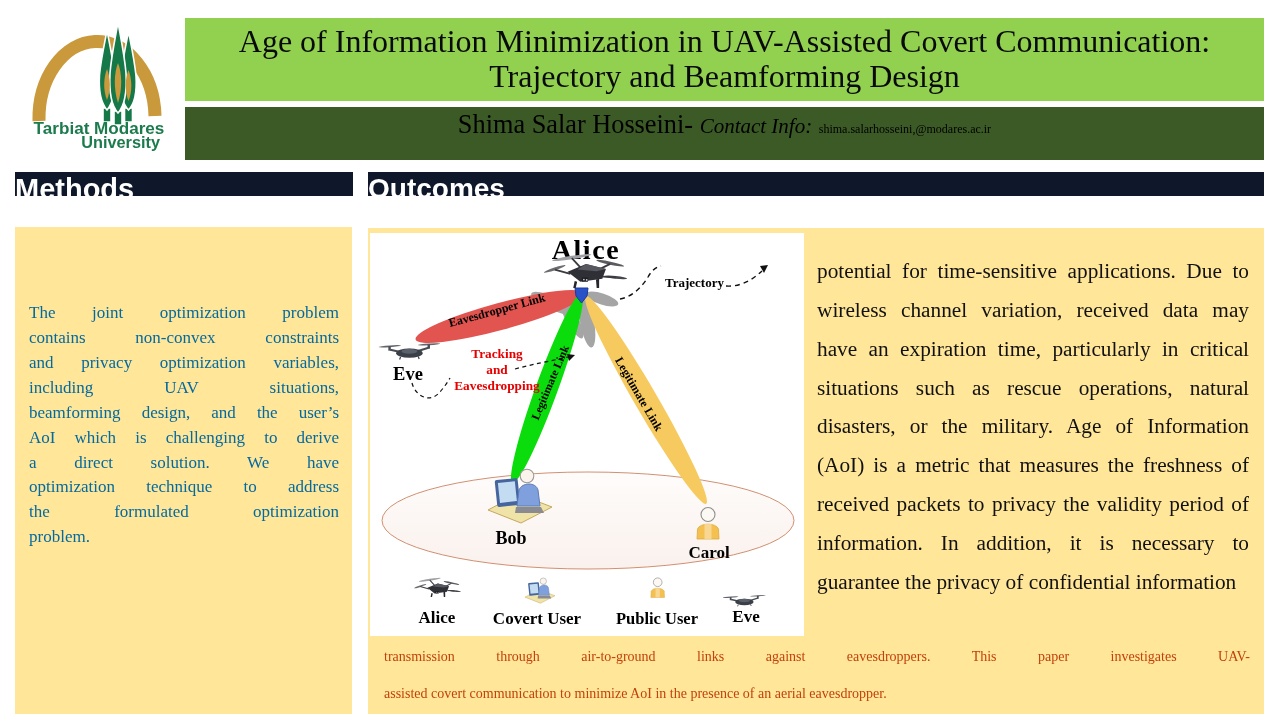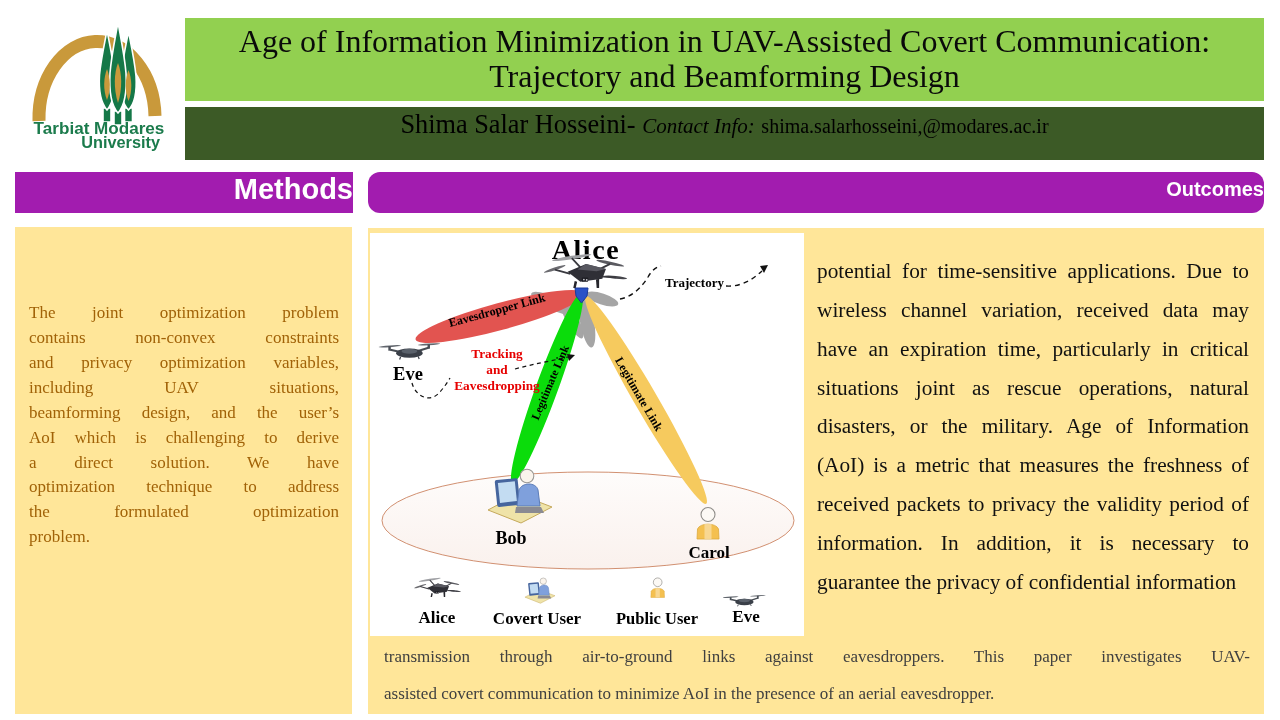--- a/index.html
+++ b/index.html
@@ -6,35 +6,35 @@
   #page{position:relative;width:1280px;height:720px;overflow:hidden;background:#ffffff;
         font-family:"Liberation Serif",serif;}
   .abs{position:absolute;}
   #titlebar{left:185px;top:18px;width:1079px;height:83px;background:#92D050;
             text-align:center;color:#0a0a0a;font-size:32px;line-height:34.5px;}
   #titlebar .inner{padding-top:6px;}
   #namebar{left:185px;top:107px;width:1079px;height:53px;background:#3C5A26;
            text-align:center;color:#000;}
   #namebar .inner{font-size:26.3px;line-height:36.3px;}
   #namebar .ci{font-style:italic;font-size:21px;margin-top:24px;}
-  #namebar .em{font-size:20px;}
-  .goldbar{background:#a21caf;color:#ffffff;font-family:"Liberation Sans",sans-serif;
-           font-weight:bold;text-align:right;line-height:34.6px;height:41px;}
+  #namebar .em{font-size:12px;}
+  .goldbar{background:#0f172a;color:#ffffff;font-family:"Liberation Sans",sans-serif;
+           font-weight:bold;text-align:left;line-height:34.6px;height:24px;}
   #mbar{left:15px;top:172px;width:338px;font-size:29px;}
-  #obar{left:368px;top:172px;width:896px;font-size:20px;border-radius:12px;}
+  #obar{left:368px;top:172px;width:896px;font-size:28px;}
   #mpanel{left:15px;top:227px;width:337px;height:487px;background:#FFE699;}
   #opanel{left:368px;top:228px;width:896px;height:486px;background:#FFE699;}
   #figbox{left:370px;top:233px;width:434px;height:403px;background:#ffffff;}
   .jl{text-align:justify;text-align-last:justify;overflow:hidden;white-space:nowrap;}
   .ll{text-align:left;text-align-last:left;}
-  #ltext{left:29px;top:301px;width:310px;font-size:17px;color:#a16207;}
+  #ltext{left:29px;top:301px;width:310px;font-size:17px;color:#0369a1;}
   #ltext div{height:24.93px;line-height:24.93px;}
   #rtext{left:817px;top:252px;width:432px;font-size:21.3px;color:#111;}
   #rtext div{height:38.85px;line-height:38.85px;}
-  #btext{left:384px;top:639px;width:866px;font-size:17px;color:#404040;}
+  #btext{left:384px;top:639px;width:866px;font-size:14px;color:#c2410c;}
   #btext div{height:36.6px;line-height:36.6px;}
 </style>
 </head>
 <body>
 <div id="page">
 
   <svg class="abs" id="logo" style="left:22px;top:5px;" width="160" height="155" viewBox="0 0 160 155">
     <path d="M 17 116 A 58 77 0 0 1 133 111" fill="none" stroke="#C9993B" stroke-width="13"></path>
     <g stroke="#ffffff" stroke-width="1.6" fill="#157848">
       <rect x="81" y="103" width="8" height="14" rx="0.5"></rect>
@@ -77,21 +77,21 @@
     <div class="jl">a direct solution. We have</div>
     <div class="jl">optimization technique to address</div>
     <div class="jl">the formulated optimization</div>
     <div class="ll">problem.</div>
   </div>
 
   <div class="abs" id="rtext">
     <div class="jl">potential for time-sensitive applications. Due to</div>
     <div class="jl">wireless channel variation, received data may</div>
     <div class="jl">have an expiration time, particularly in critical</div>
-    <div class="jl">situations joint as rescue operations, natural</div>
+    <div class="jl">situations such as rescue operations, natural</div>
     <div class="jl">disasters, or the military. Age of Information</div>
     <div class="jl">(AoI) is a metric that measures the freshness of</div>
     <div class="jl">received packets to privacy the validity period of</div>
     <div class="jl">information. In addition, it is necessary to</div>
     <div class="ll">guarantee the privacy of confidential information</div>
   </div>
 
   <div class="abs" id="btext">
     <div class="jl">transmission through air-to-ground links against eavesdroppers. This paper investigates UAV-</div>
     <div class="ll">assisted covert communication to minimize AoI in the presence of an aerial eavesdropper.</div>

